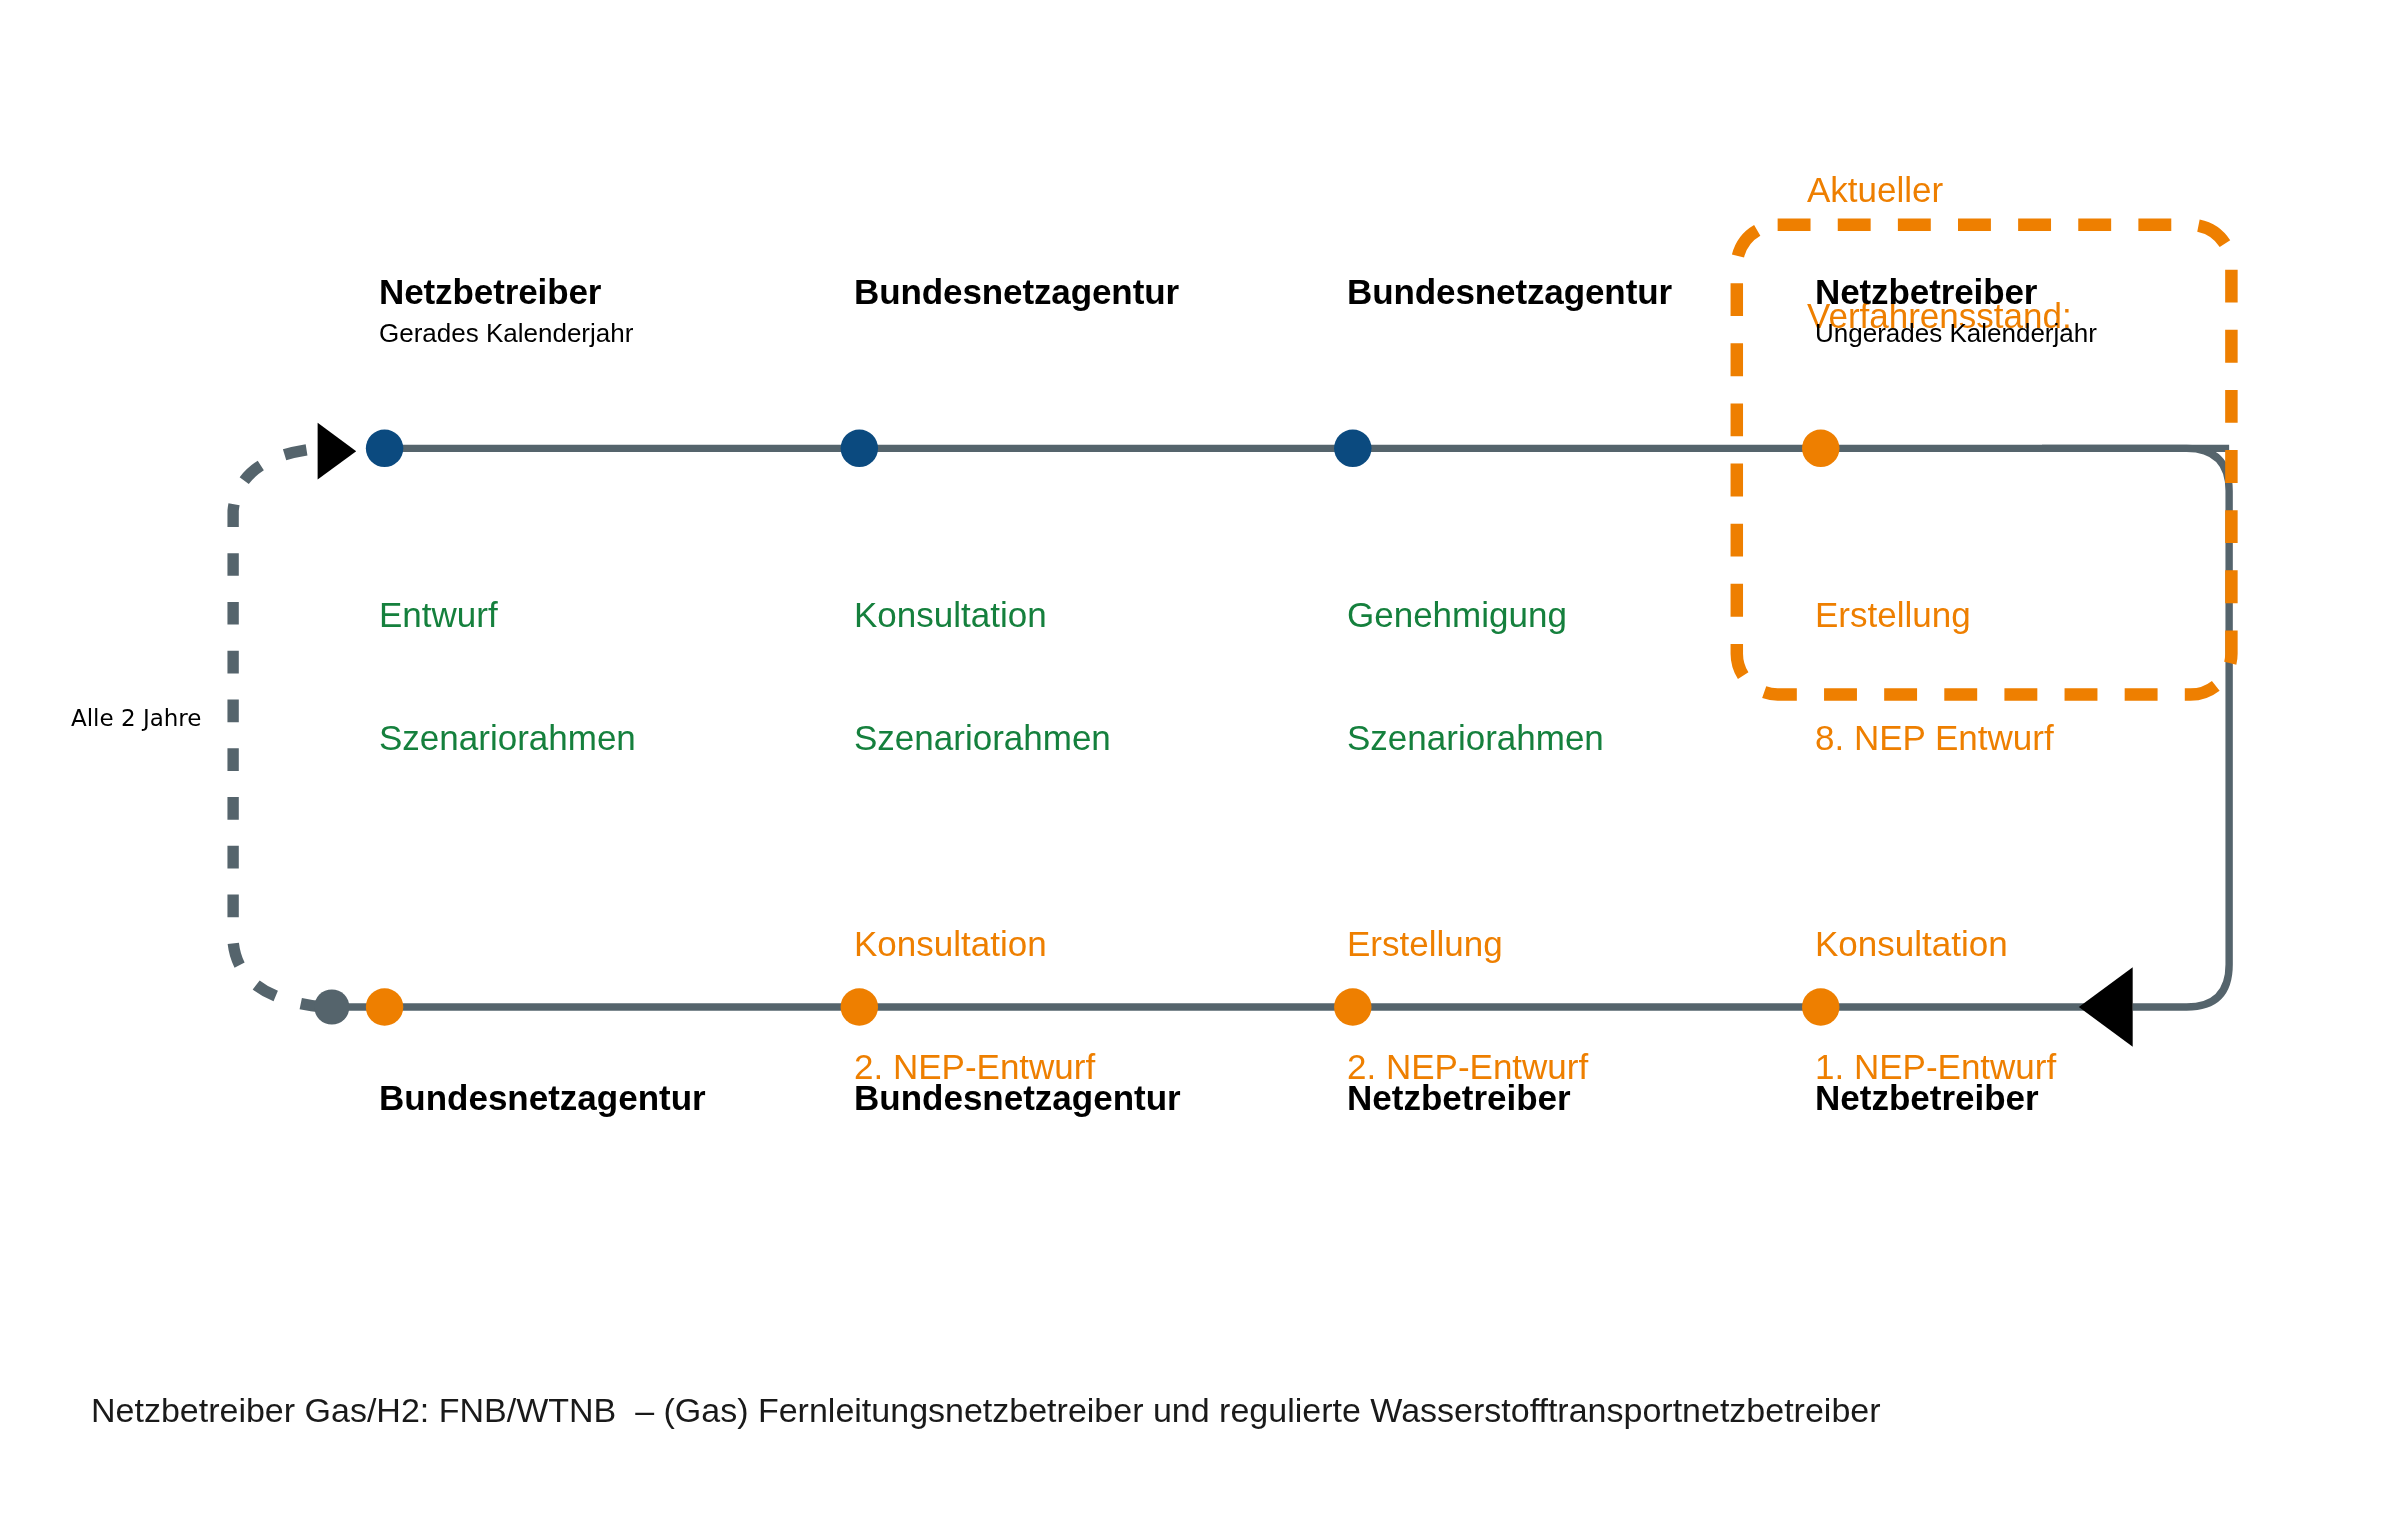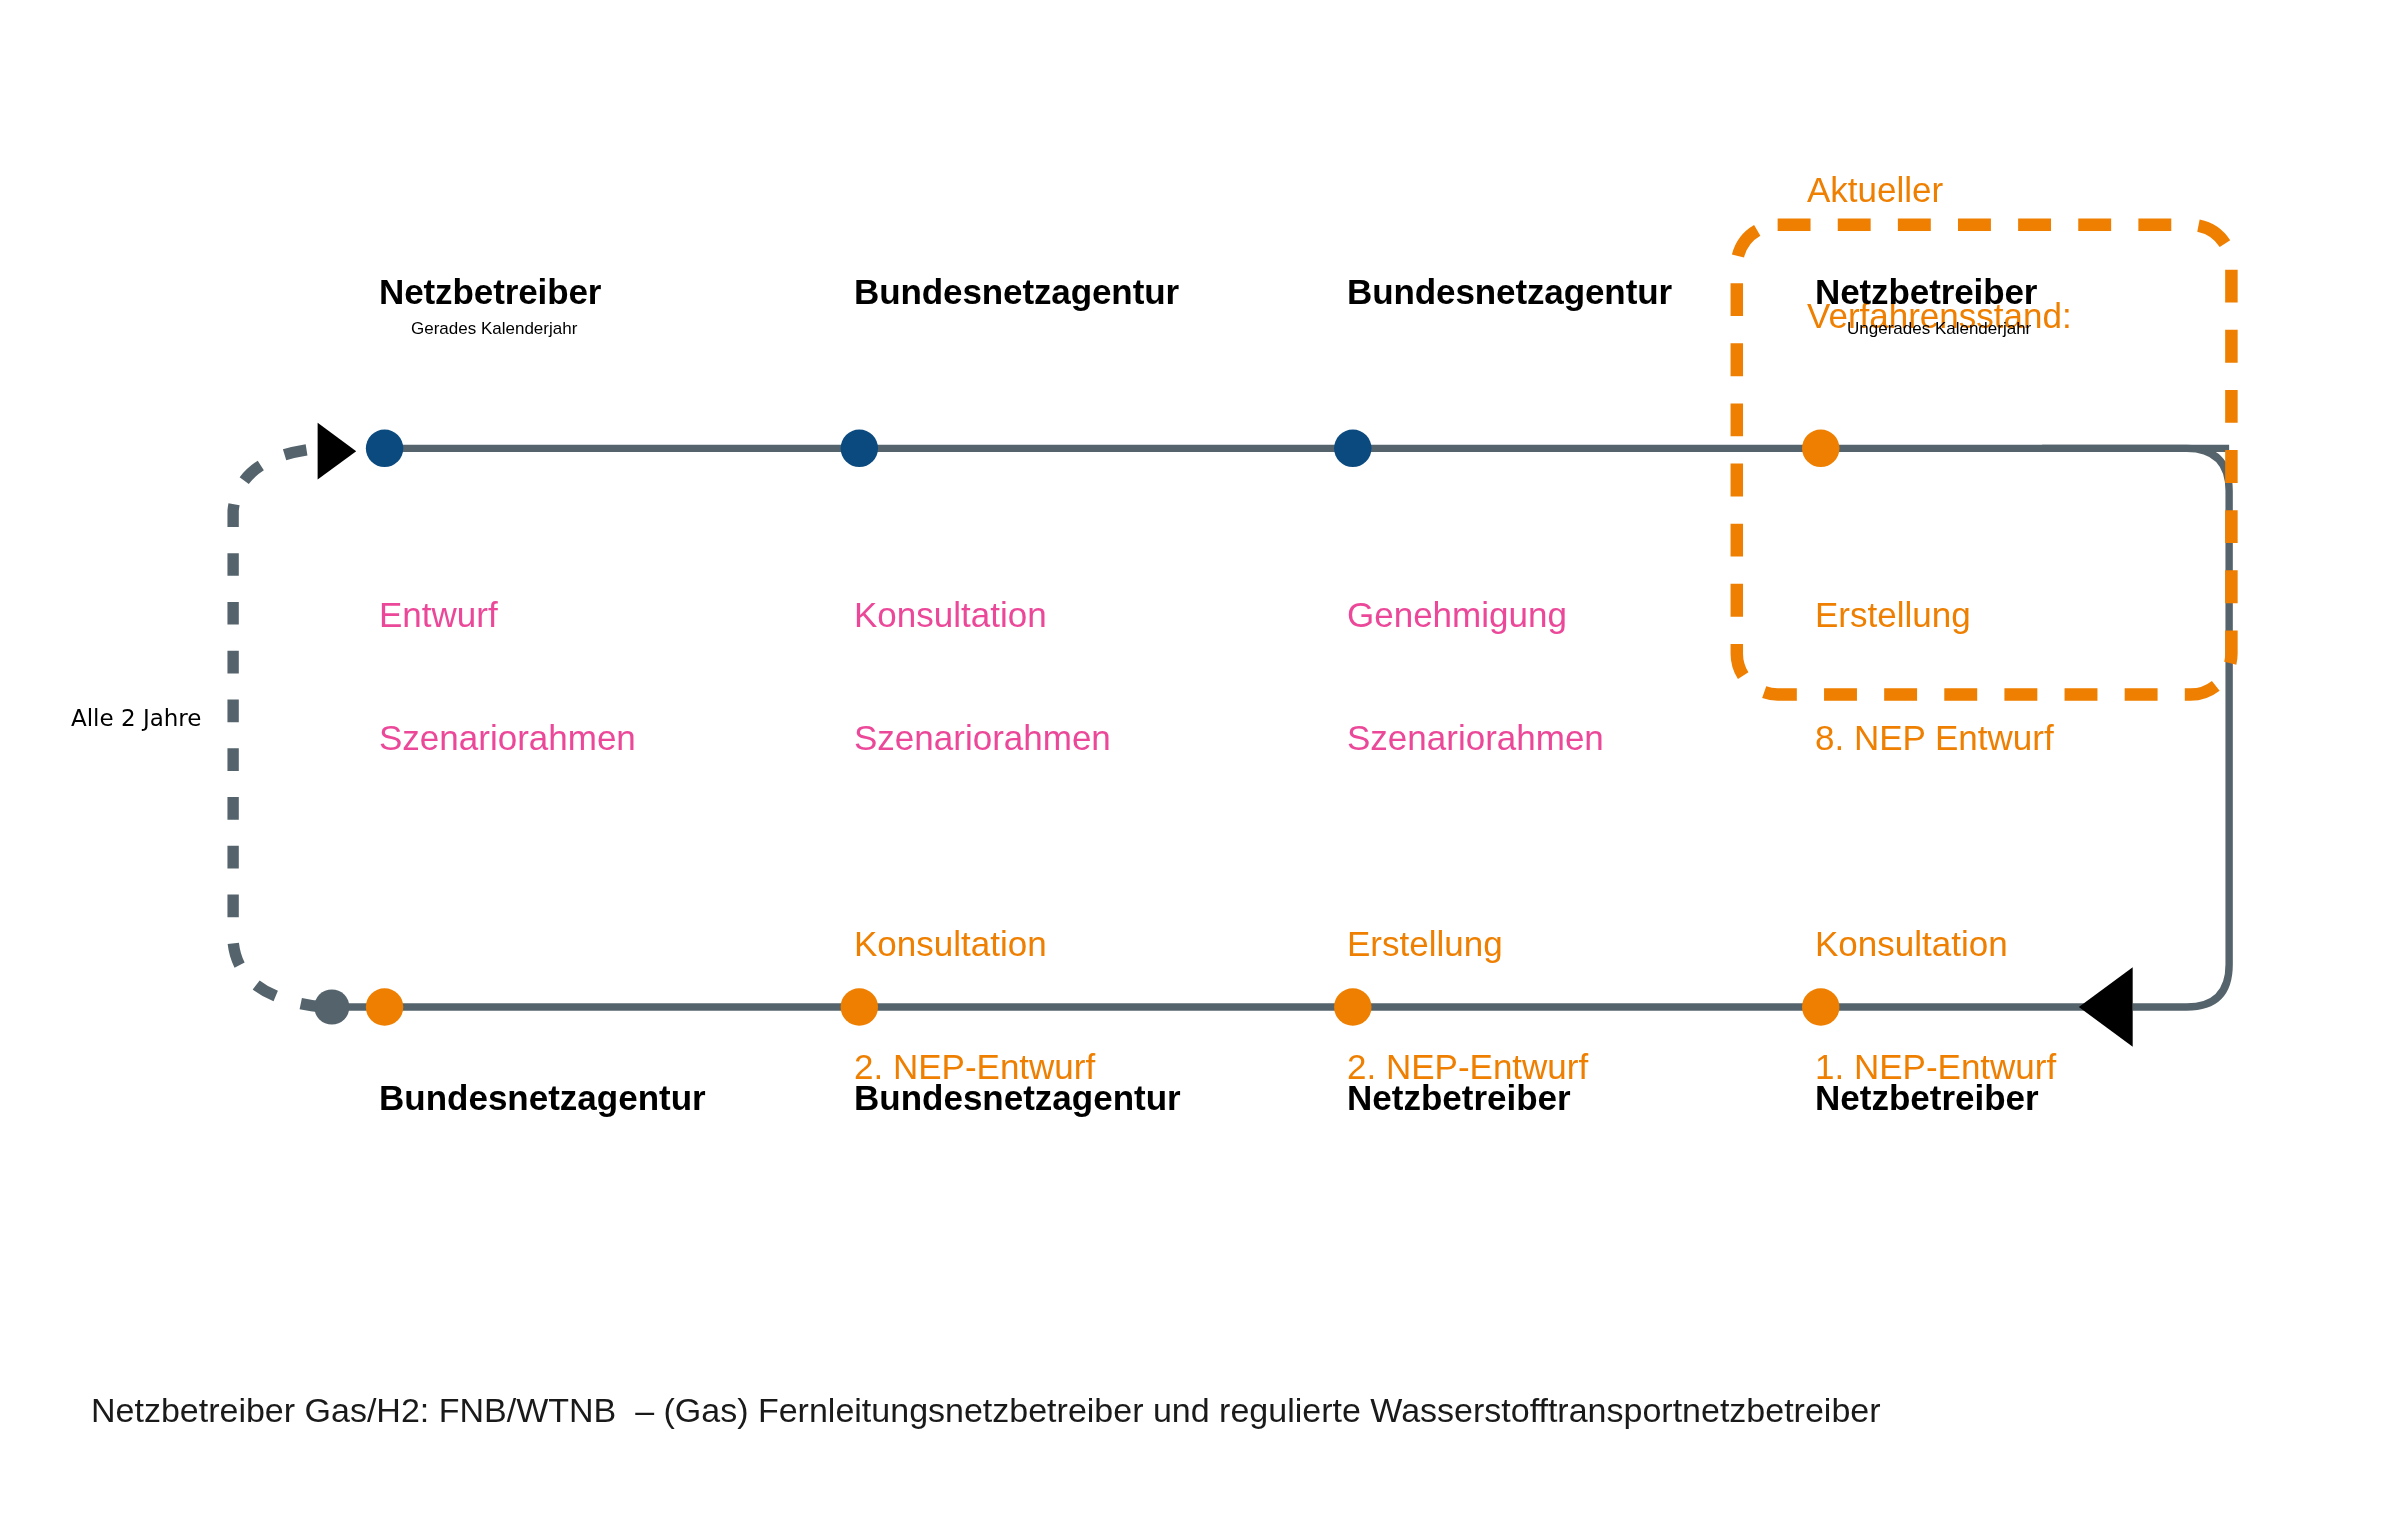--- a/index.html
+++ b/index.html
@@ -3,24 +3,24 @@
 <meta charset="utf-8">
 <style>
   html,body{margin:0;padding:0;background:#ffffff;}
   body{width:2401px;height:1524px;font-family:"Liberation Sans",sans-serif;overflow:hidden;}
   .stage{position:relative;width:2401px;height:1284px;background:#fff;}
   svg.diagram{position:absolute;left:0;top:0;width:2401px;height:1524px;}
 
   .lbl{position:absolute;white-space:pre;line-height:1.12;}
 
   .org-title{font-weight:bold;font-size:35px;color:#000000;letter-spacing:-0.1px;}
-  .org-sub{font-weight:normal;font-size:17px;color:#000000;margin-left:32px;}
+  .org-sub{font-weight:normal;font-size:26px;color:#000000;}
 
   .phase{font-size:35px;line-height:1.18;font-weight:normal;}
-  .phase.blue{color:#ec4899;}
+  .phase.blue{color:#15803d;}
   .phase.orange{color:#EE7F00;}
 
   .bottom-org{font-weight:bold;font-size:35px;color:#000000;}
 
   .status-note{font-size:35px;line-height:1.2;color:#EE7F00;font-weight:normal;}
 
   .cycle-note{font-size:23px;color:#000000;font-family:"DejaVu Sans",sans-serif;font-weight:normal;}
 
   .foot{font-size:34px;color:#1A1A1A;font-weight:normal;line-height:1.2;white-space:pre;}
 </style>

